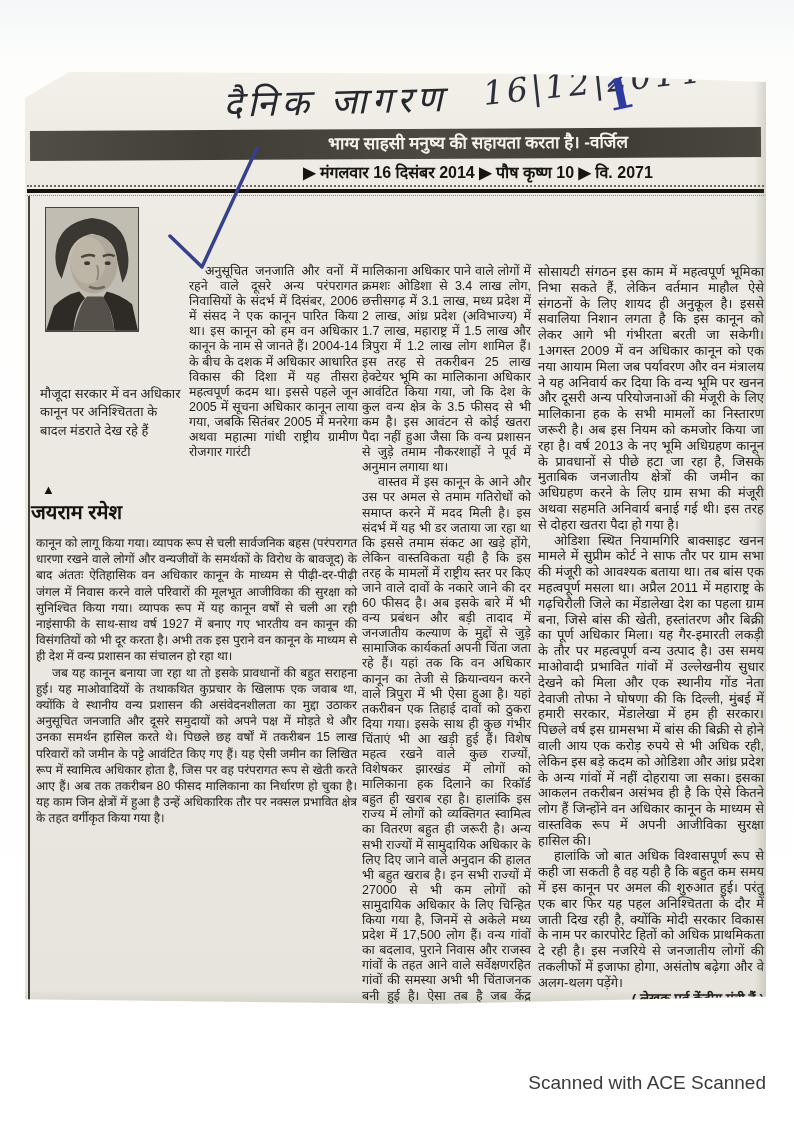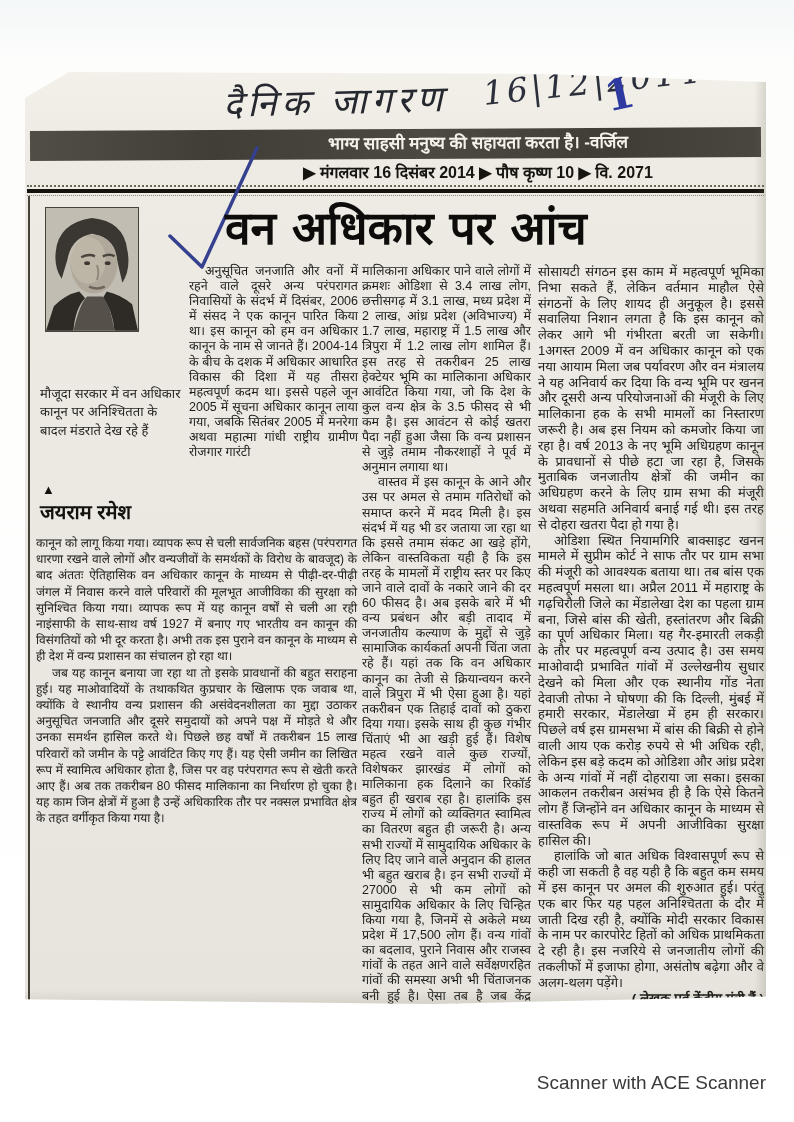--- a/index.html
+++ b/index.html
@@ -78,21 +78,21 @@
   }
   .photo svg { display:block; width:100%; height:100%; }
 
   .checkmark { position:absolute; left:135px; top:66px; width:110px; height:150px; }
 
   .caption {
     position:absolute; left:15px; top:313px; width:146px;
     font-size:13px; line-height:1.42; color:#262522; font-weight:500;
   }
   .pointer { position:absolute; left:17px; top:410px; font-size:13px; color:#14120d; }
-  .author  { position:absolute; left:15px; top:426px; font-size:20px; font-weight:bold; color:#14120d; }
+  .author  { position:absolute; left:6px; top:426px; font-size:20px; font-weight:bold; color:#14120d; }
 
   
   .bodytext { color:#1d1c18; text-align:justify; }
   .bodytext p { margin:0; }
   .p-indent { text-indent:16px; }
   .col-intro { position:absolute; left:164px; top:192px; width:169px; font-size:12.5px; line-height:15.1px; }
   .col-wide  { position:absolute; left:11px;  top:463px; width:321px; font-size:12px;   line-height:16.2px; }
   .col-mid   { position:absolute; left:337px; top:192px; width:169px; font-size:12.5px; line-height:15.1px; }
   .col-right { position:absolute; left:513px; top:192px; width:226px; font-size:13px;   line-height:15.8px; }
   .byline { text-align:right; font-weight:bold; font-size:13.5px; margin-top:2px; }
@@ -123,21 +123,20 @@
     <div class="rule-dot-b"></div>
 
     <div class="article-frame"></div>
 
     <div class="checkmark">
       <svg viewBox="0 0 110 150" width="110" height="150">
         <polyline points="10,98 42,129 97,10" fill="none" stroke="#35408f" stroke-width="3.5" stroke-linecap="round" stroke-linejoin="round"></polyline>
       </svg>
     </div>
 
-    <div class="headline">वन अधिकार पर आंच</div>
 
     <div class="photo">
       <svg viewBox="0 0 94 125">
         <rect width="94" height="125" fill="#c6c2b7"></rect>
         <rect width="94" height="125" fill="#b9b4a8" opacity="0.35"></rect>
         <path d="M10,44 Q13,15 47,10 Q79,13 83,42 Q87,62 78,76 L72,50 Q70,30 47,26 Q26,30 22,52 L16,72 Q8,60 10,44 Z" fill="#3a3631"></path>
         <ellipse cx="49" cy="57" rx="24" ry="30" fill="#b0a99b"></ellipse>
         <ellipse cx="43" cy="53" rx="18" ry="24" fill="#c3bcad" opacity="0.7"></ellipse>
         <path d="M36,50 q8,-4 14,-1" stroke="#4a453d" stroke-width="2.5" fill="none"></path>
         <path d="M58,49 q7,-3 12,0" stroke="#4a453d" stroke-width="2.5" fill="none"></path>
@@ -171,15 +170,15 @@
 
     <div class="bodytext col-right">
       <p>सोसायटी संगठन इस काम में महत्वपूर्ण भूमिका निभा सकते हैं, लेकिन वर्तमान माहौल ऐसे संगठनों के लिए शायद ही अनुकूल है। इससे सवालिया निशान लगता है कि इस कानून को लेकर आगे भी गंभीरता बरती जा सकेगी। 1अगस्त 2009 में वन अधिकार कानून को एक नया आयाम मिला जब पर्यावरण और वन मंत्रालय ने यह अनिवार्य कर दिया कि वन्य भूमि पर खनन और दूसरी अन्य परियोजनाओं की मंजूरी के लिए मालिकाना हक के सभी मामलों का निस्तारण जरूरी है। अब इस नियम को कमजोर किया जा रहा है। वर्ष 2013 के नए भूमि अधिग्रहण कानून के प्रावधानों से पीछे हटा जा रहा है, जिसके मुताबिक जनजातीय क्षेत्रों की जमीन का अधिग्रहण करने के लिए ग्राम सभा की मंजूरी अथवा सहमति अनिवार्य बनाई गई थी। इस तरह से दोहरा खतरा पैदा हो गया है।</p>
       <p class="p-indent">ओडिशा स्थित नियामगिरि बाक्साइट खनन मामले में सुप्रीम कोर्ट ने साफ तौर पर ग्राम सभा की मंजूरी को आवश्यक बताया था। तब बांस एक महत्वपूर्ण मसला था। अप्रैल 2011 में महाराष्ट्र के गढ़चिरौली जिले का मेंडालेखा देश का पहला ग्राम बना, जिसे बांस की खेती, हस्तांतरण और बिक्री का पूर्ण अधिकार मिला। यह गैर-इमारती लकड़ी के तौर पर महत्वपूर्ण वन्य उत्पाद है। उस समय माओवादी प्रभावित गांवों में उल्लेखनीय सुधार देखने को मिला और एक स्थानीय गोंड नेता देवाजी तोफा ने घोषणा की कि दिल्ली, मुंबई में हमारी सरकार, मेंडालेखा में हम ही सरकार। पिछले वर्ष इस ग्रामसभा में बांस की बिक्री से होने वाली आय एक करोड़ रुपये से भी अधिक रही, लेकिन इस बड़े कदम को ओडिशा और आंध्र प्रदेश के अन्य गांवों में नहीं दोहराया जा सका। इसका आकलन तकरीबन असंभव ही है कि ऐसे कितने लोग हैं जिन्होंने वन अधिकार कानून के माध्यम से वास्तविक रूप में अपनी आजीविका सुरक्षा हासिल की।</p>
       <p class="p-indent">हालांकि जो बात अधिक विश्वासपूर्ण रूप से कही जा सकती है वह यही है कि बहुत कम समय में इस कानून पर अमल की शुरुआत हुई। परंतु एक बार फिर यह पहल अनिश्चितता के दौर में जाती दिख रही है, क्योंकि मोदी सरकार विकास के नाम पर कारपोरेट हितों को अधिक प्राथमिकता दे रही है। इस नजरिये से जनजातीय लोगों की तकलीफों में इजाफा होगा, असंतोष बढ़ेगा और वे अलग-थलग पड़ेंगे।</p>
       <p class="byline">( लेखक पूर्व केंद्रीय मंत्री हैं )</p>
     </div>
 
   </div>
 
-  <div class="scan-footer">Scanner with ACE Scanner</div>
+  <div class="scan-footer">Scanned with ACE Scanned</div>
 
 </div>
 
 </body></html>

